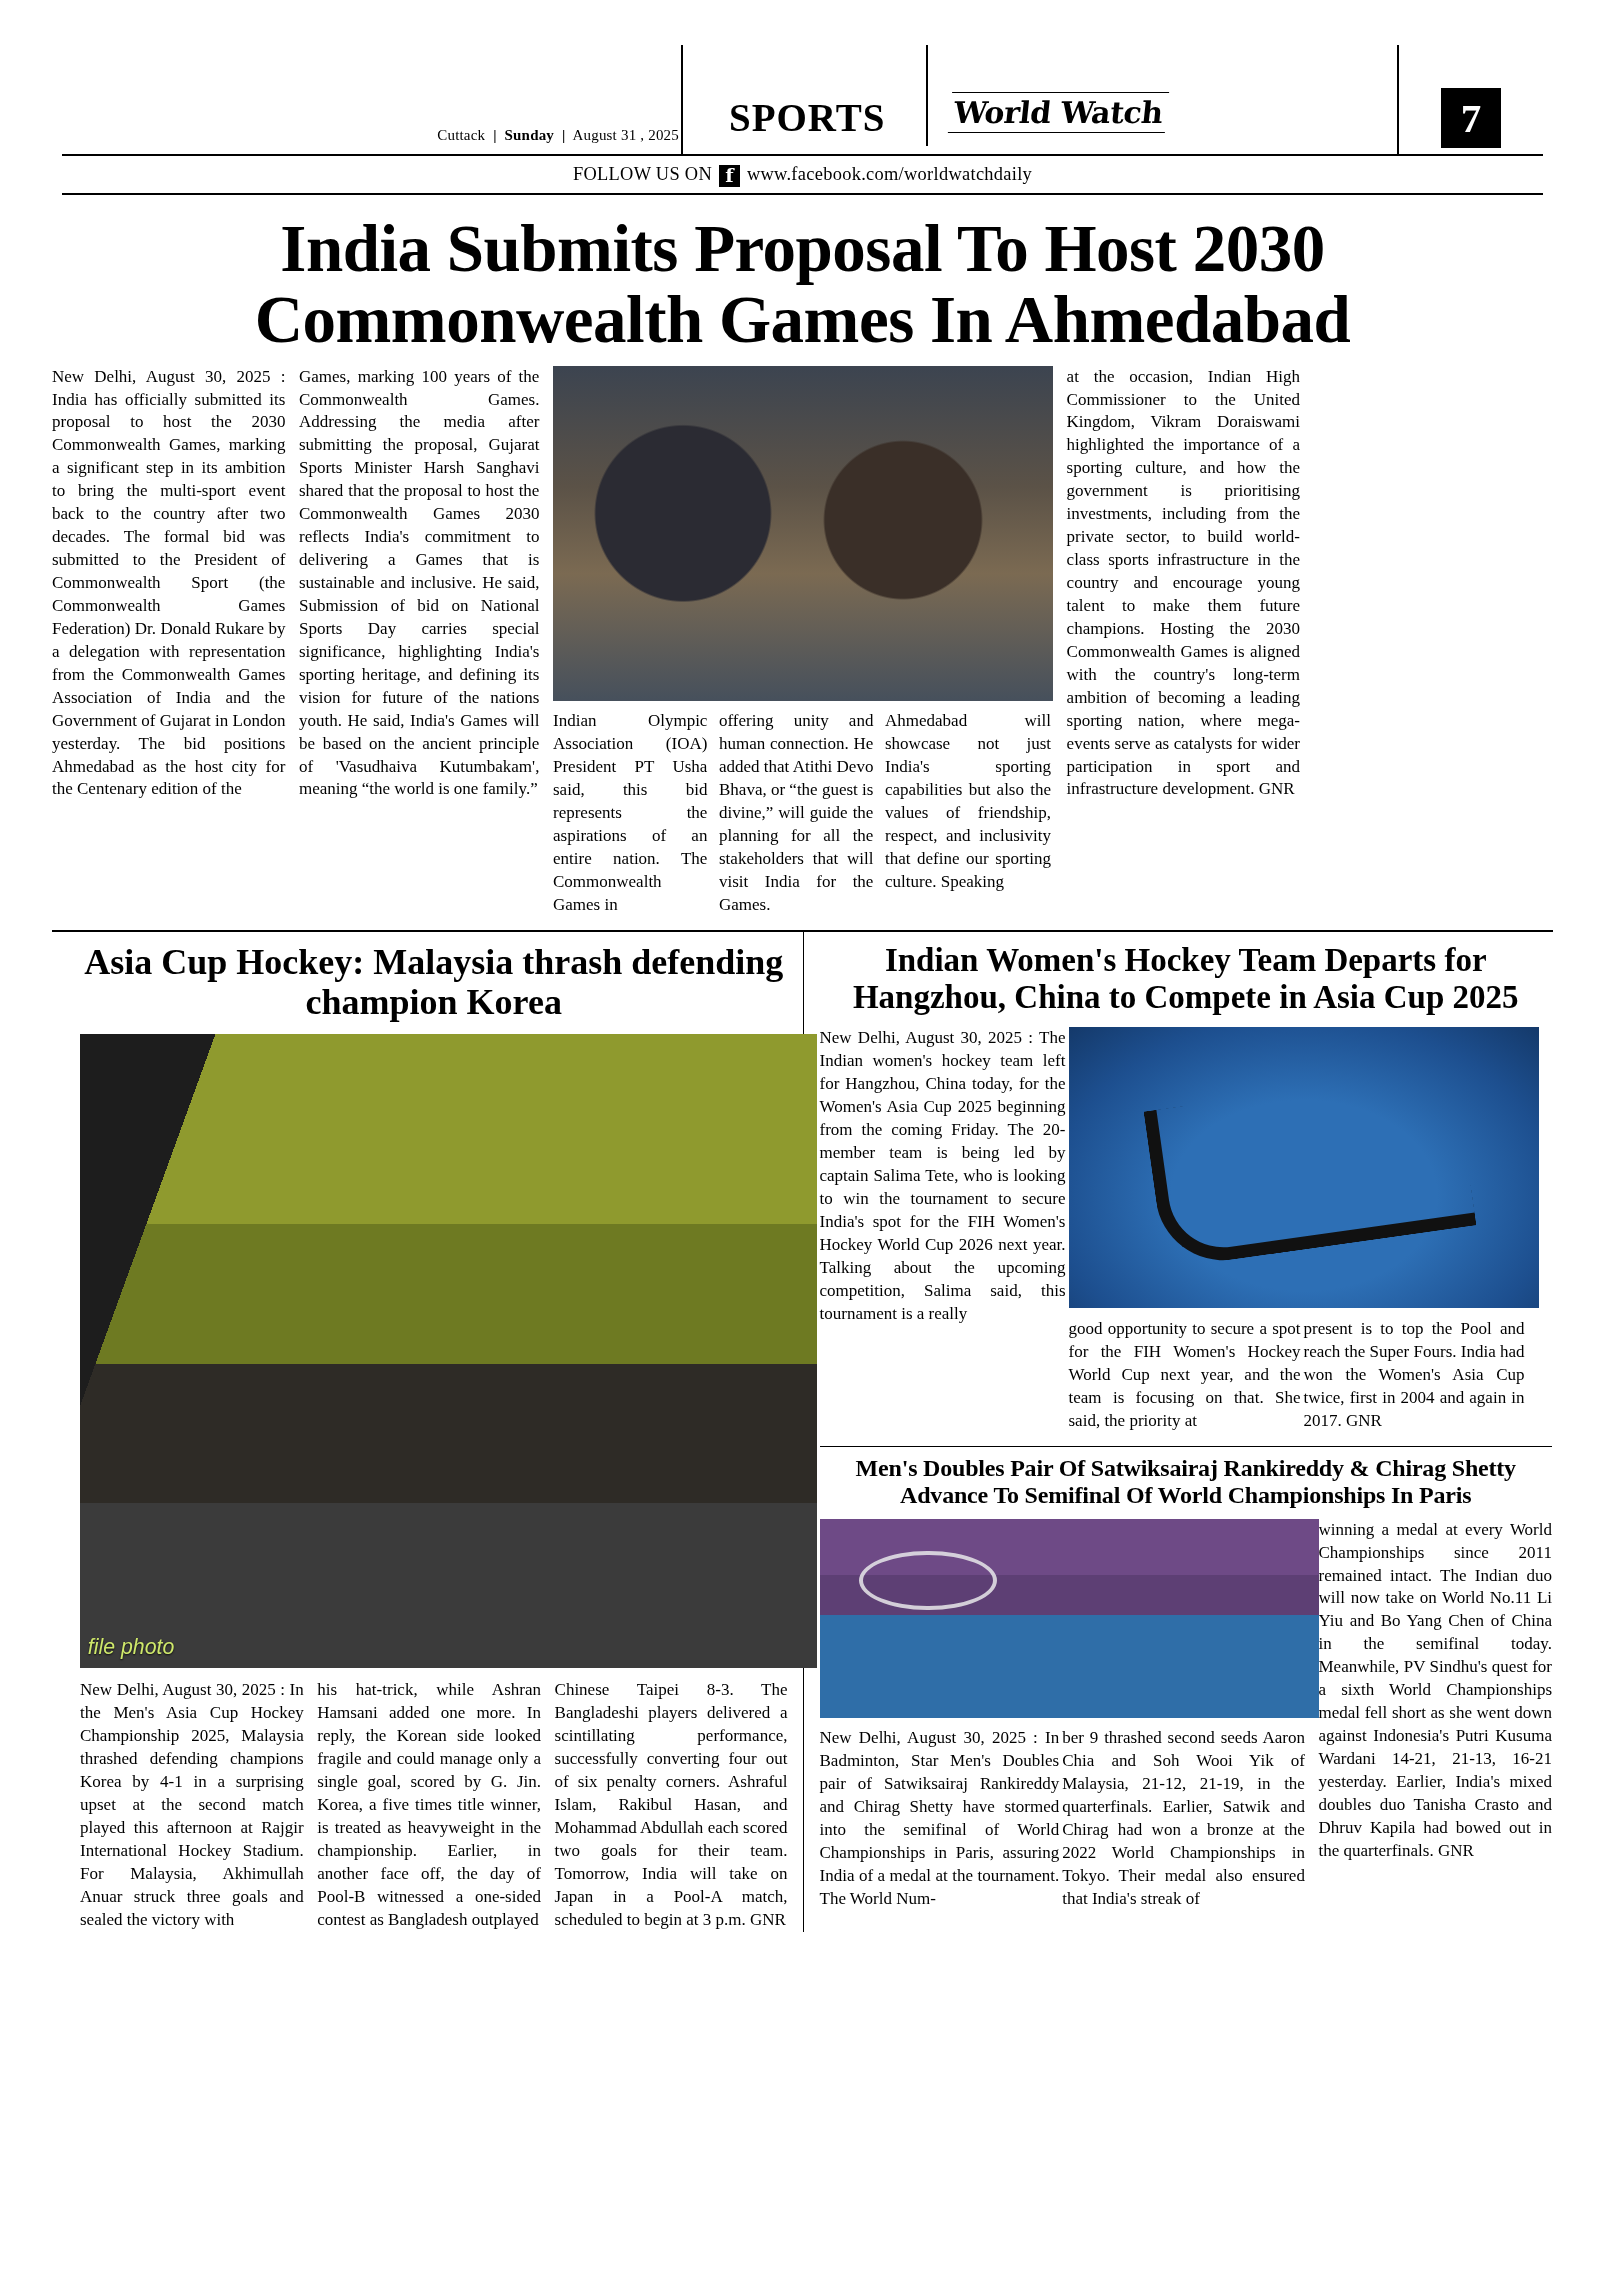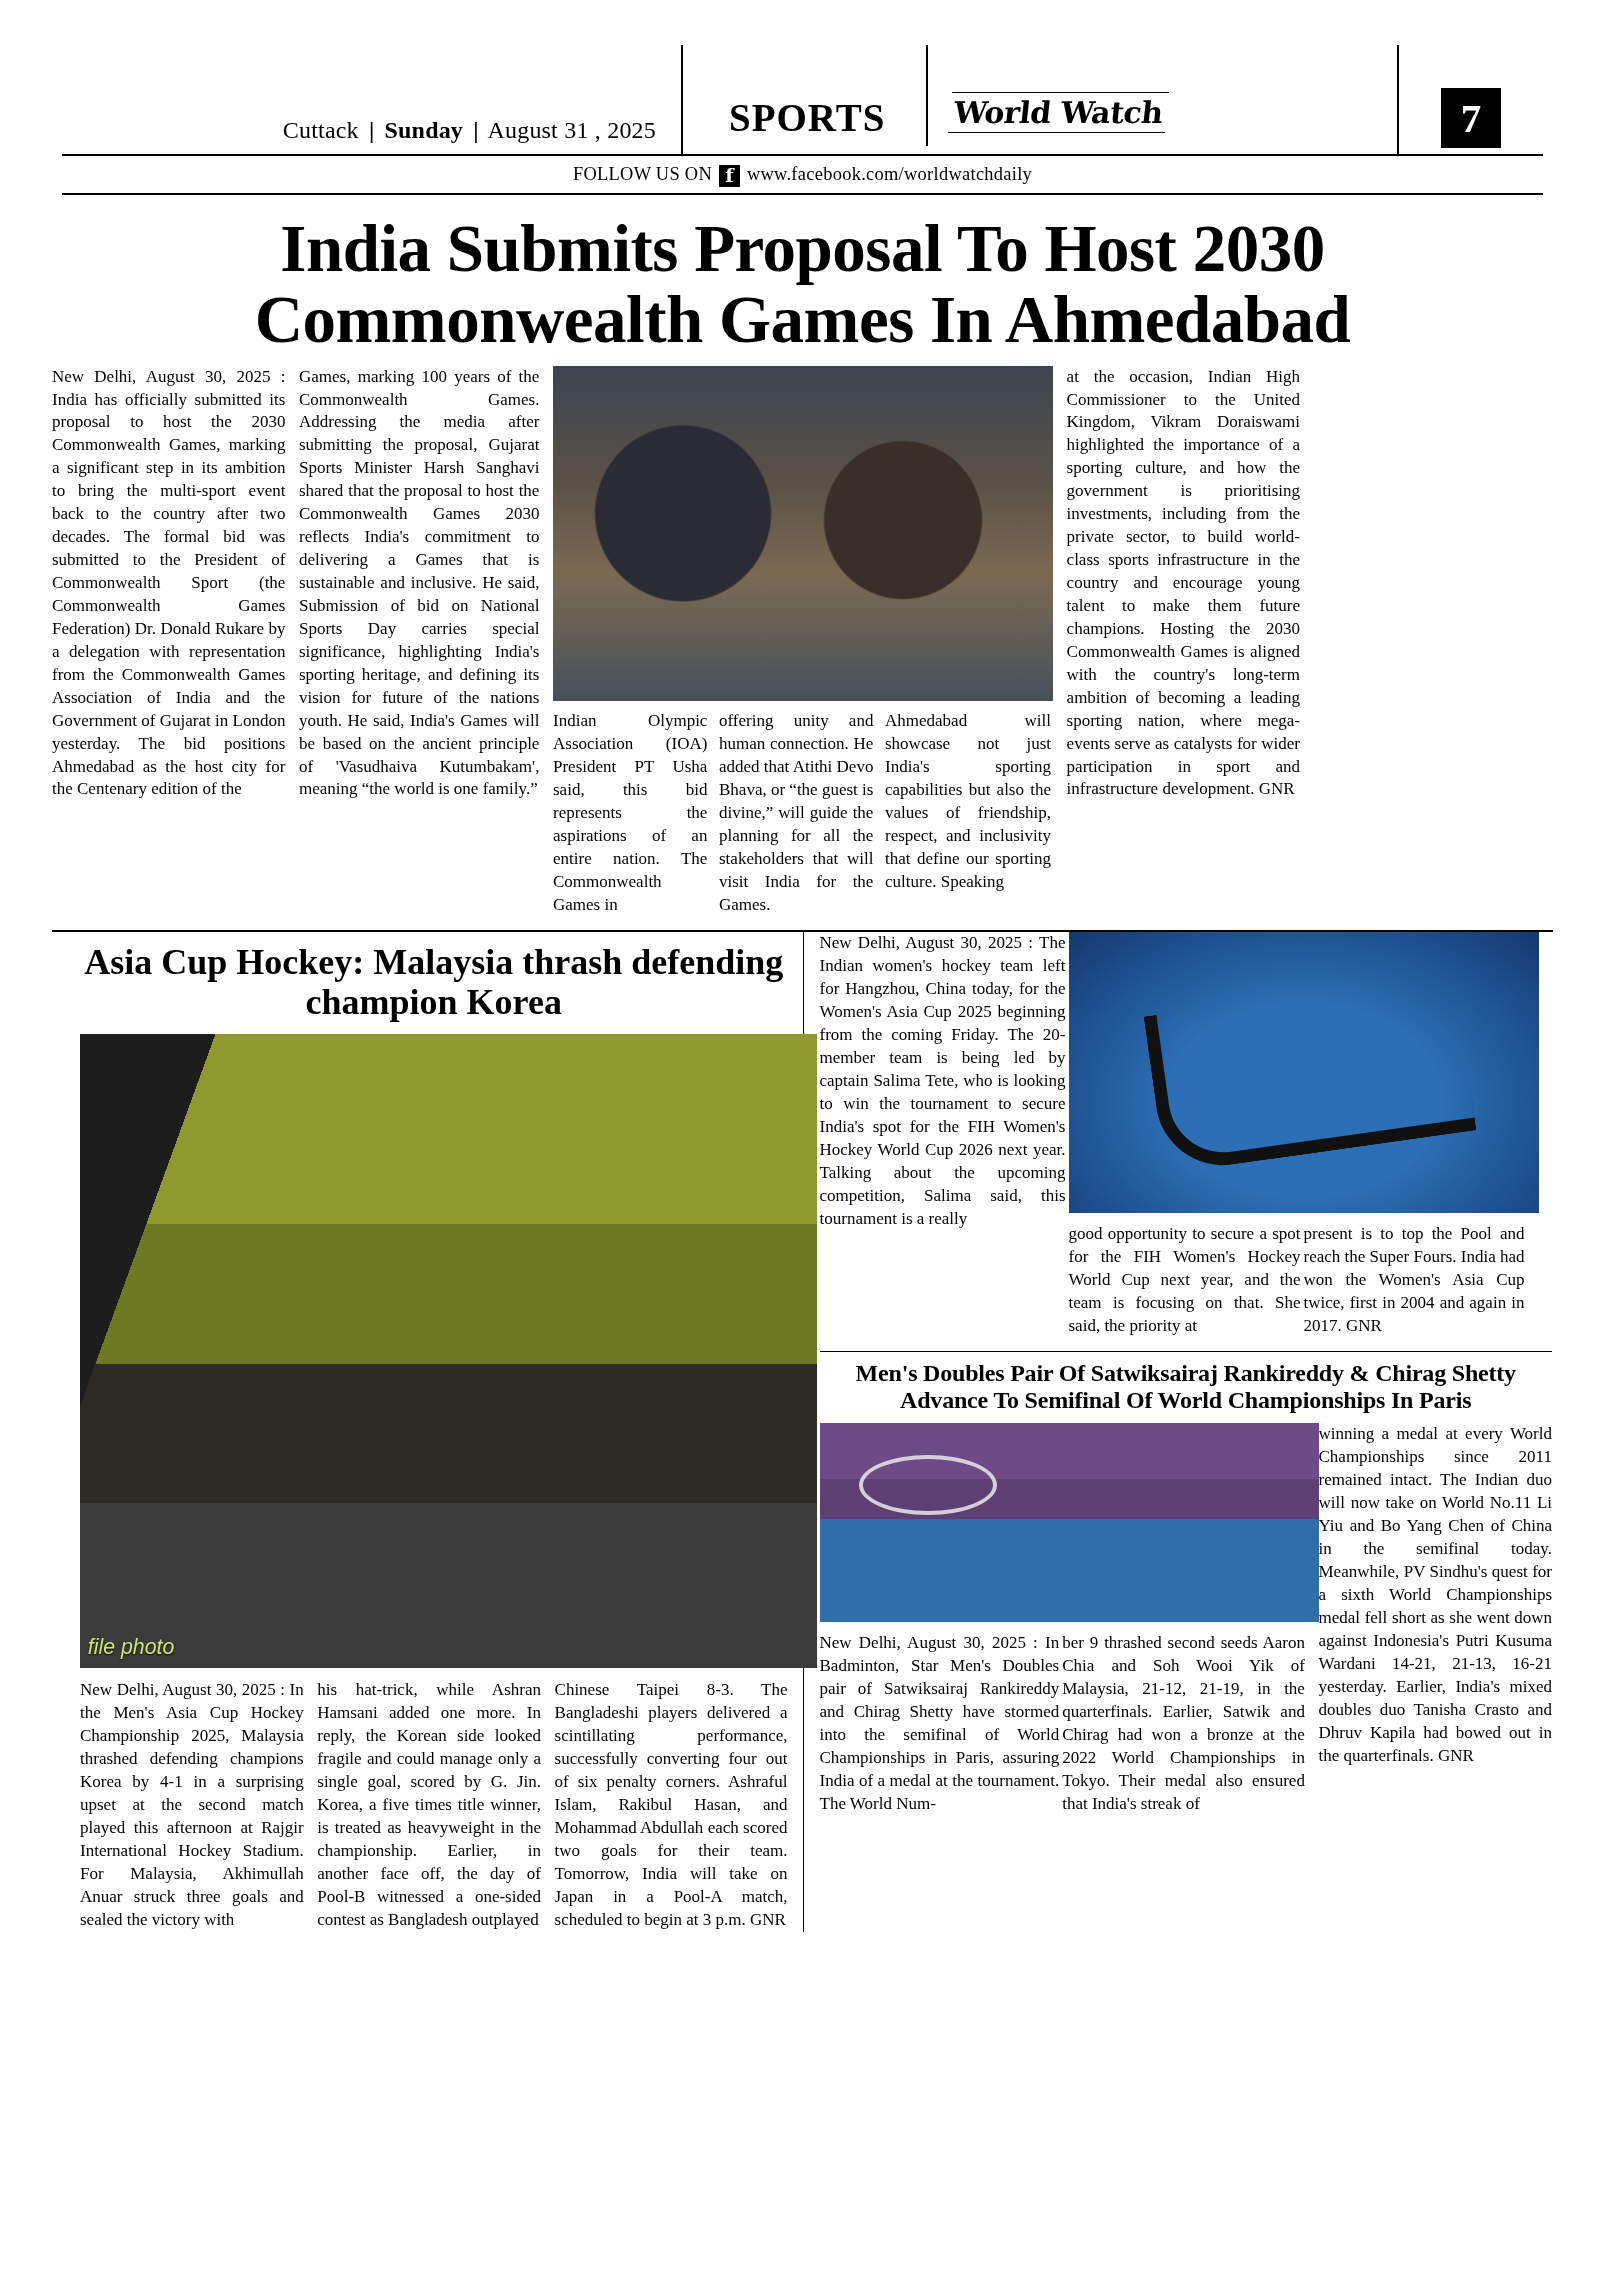--- a/index.html
+++ b/index.html
@@ -37,23 +37,23 @@
     flex: 0 0 621px;
     border-right: 2.9px solid #000;
     height: 100%;
     display: flex;
     align-items: flex-end;
     justify-content: flex-end;
     padding-bottom: 9.7px;
     box-sizing: border-box;
   }
   .mh-dateline {
-    font-size: 24px;
+    font-size: 15px;
     letter-spacing: 0.2px;
-    padding-right: 25px;
+    padding-right: 2px;
     white-space: nowrap;
   }
   .mh-dateline .bar { padding: 0 3.9px; font-weight: bold;}
   .mh-dateline b { font-weight: bold; }
   .mh-center {
     flex: 1 1 auto;
     height: 100%;
     display: flex;
     align-items: flex-end;
     justify-content: flex-start;
@@ -323,20 +323,21 @@
         <div class="col bodytext">New Delhi, August 30, 2025 : In the Men's Asia Cup Hockey Championship 2025, Malaysia thrashed defending champions Korea by 4-1 in a surprising upset at the second match played this afternoon at Rajgir International Hockey Stadium.
 For Malaysia, Akhimullah Anuar struck three goals and sealed the victory with</div>
         <div class="col bodytext">his hat-trick, while Ashran Hamsani added one more. In reply, the Korean side looked fragile and could manage only a single goal, scored by G. Jin. Korea, a five times title winner, is treated as heavyweight in the championship.
 Earlier, in another face off, the day of Pool-B witnessed a one-sided contest as Bangladesh outplayed</div>
         <div class="col bodytext">Chinese Taipei 8-3. The Bangladeshi players delivered a scintillating performance, successfully converting four out of six penalty corners. Ashraful Islam, Rakibul Hasan, and Mohammad Abdullah each scored two goals for their team. Tomorrow, India will take on Japan in a Pool-A match, scheduled to begin at 3 p.m. GNR</div>
       </div>
     </div>
 
     <div class="right-story">
 
+      <div class="subhead subhead-md">Indian Women's Hockey Team Departs for Hangzhou, China to Compete in Asia Cup 2025</div>
 
       <div class="cols3r">
         <div class="col bodytext" style="width:249px;">New Delhi, August 30, 2025 : The Indian women's hockey team left for Hangzhou, China today, for the Women's Asia Cup 2025 beginning from the coming Friday. The 20-member team is being led by captain Salima Tete, who is looking to win the tournament to secure India's spot for the FIH Women's Hockey World Cup 2026 next year. Talking about the upcoming competition, Salima said, this tournament is a really</div>
         <div class="col" style="width:470px;padding-right:0;">
           <div class="photo ph-stick" style="width:470px;height:281px;"></div>
           <div class="cols3r" style="margin-top:9.7px;">
             <div class="col bodytext" style="width:235px;">good opportunity to secure a spot for the FIH Women's Hockey World Cup next year, and the team is focusing on that. She said, the priority at</div>
             <div class="col bodytext" style="width:221px;padding-right:0;">present is to top the Pool and reach the Super Fours. India had won the Women's Asia Cup twice, first in 2004 and again in 2017. GNR</div>
           </div>
         </div>

